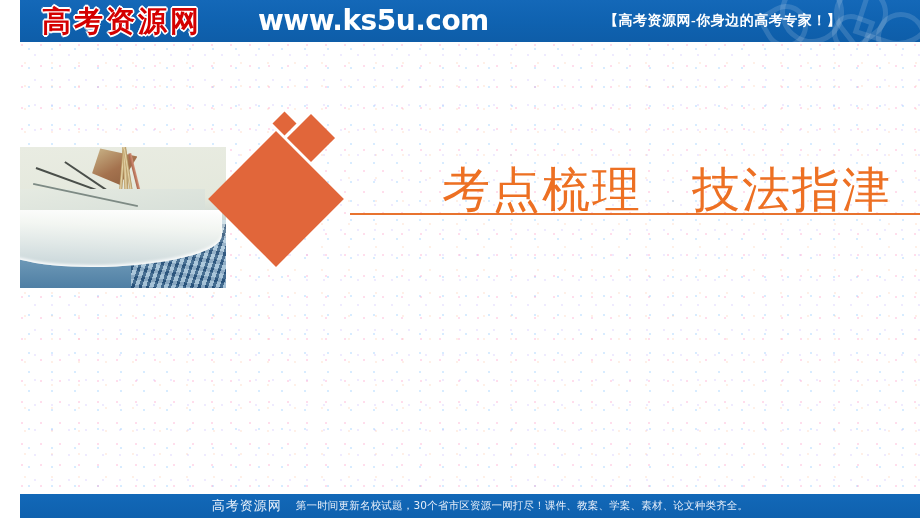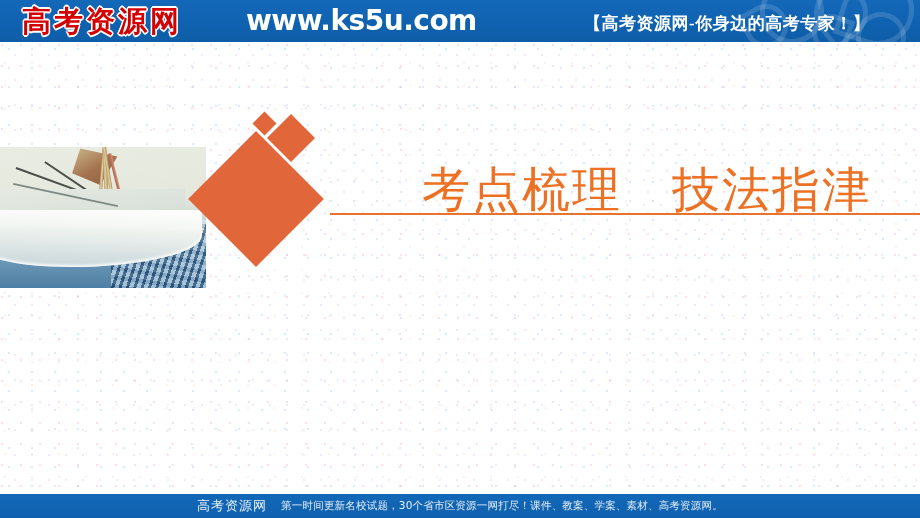--- a/index.html
+++ b/index.html
@@ -19,20 +19,21 @@
   #slide {
     position: absolute;
     inset: 0;
     background-color: #ffffff;
     background-image:
       radial-gradient(circle at 2px 3px, rgba(255,140,190,0.30) 0.7px, transparent 1px),
       radial-gradient(circle at 9px 11px, rgba(120,190,255,0.30) 0.7px, transparent 1px),
       radial-gradient(circle at 15px 5px, rgba(180,160,255,0.22) 0.7px, transparent 1px),
       radial-gradient(circle at 5px 17px, rgba(255,170,120,0.18) 0.7px, transparent 1px);
     background-size: 19px 21px, 23px 19px, 17px 25px, 27px 23px;
+    margin-left: 20px;
   }
 
   
   #header {
     position: absolute;
     left: 0; top: 0;
     width: 920px;
     height: 42px;
     background: #0f62b4;
     background-image:
@@ -63,33 +64,33 @@
     color: #d40000;
     text-shadow:
       -1px -1px 0 #fff,  1px -1px 0 #fff,
       -1px  1px 0 #fff,  1px  1px 0 #fff,
       -1.6px 0 0 #fff, 1.6px 0 0 #fff,
        0 -1.6px 0 #fff, 0 1.6px 0 #fff;
     white-space: nowrap;
   }
   #logo-url {
     position: absolute;
-    left: 246px; top: 4px;
+    left: 238px; top: 4px;
     font-family: "DejaVu Sans", sans-serif;
     font-weight: bold;
     font-size: 28px;
     color: #ffffff;
     letter-spacing: -0.5px;
     white-space: nowrap;
   }
   #logo-tag {
     position: absolute;
     left: 584px; top: 12px;
     font-family: Liberation Serif, serif;
-    font-size: 17px;
+    font-size: 14px;
     font-weight: bold;
     color: #ffffff;
     letter-spacing: 0.5px;
     white-space: nowrap;
   }
 
   
   #photo {
     position: absolute;
     left: 0; top: 147px;
@@ -253,16 +254,16 @@
 
   <div class="diamond" id="diamond-lg"></div>
   <div class="diamond" id="diamond-md"></div>
   <div class="diamond" id="diamond-sm"></div>
 
   <div id="title-rule"></div>
   <div id="title">考点梳理　技法指津</div>
 
   <div id="footer">
     <span id="footer-brand">高考资源网</span>
-    <span id="footer-note">第一时间更新名校试题，30个省市区资源一网打尽！课件、教案、学案、素材、高考资源网。</span>
+    <span id="footer-note">第一时间更新名校试题，30个省市区资源一网打尽！课件、教案、学案、素材、论文种类齐全。</span>
   </div>
 
 </div>
 
 </body></html>

